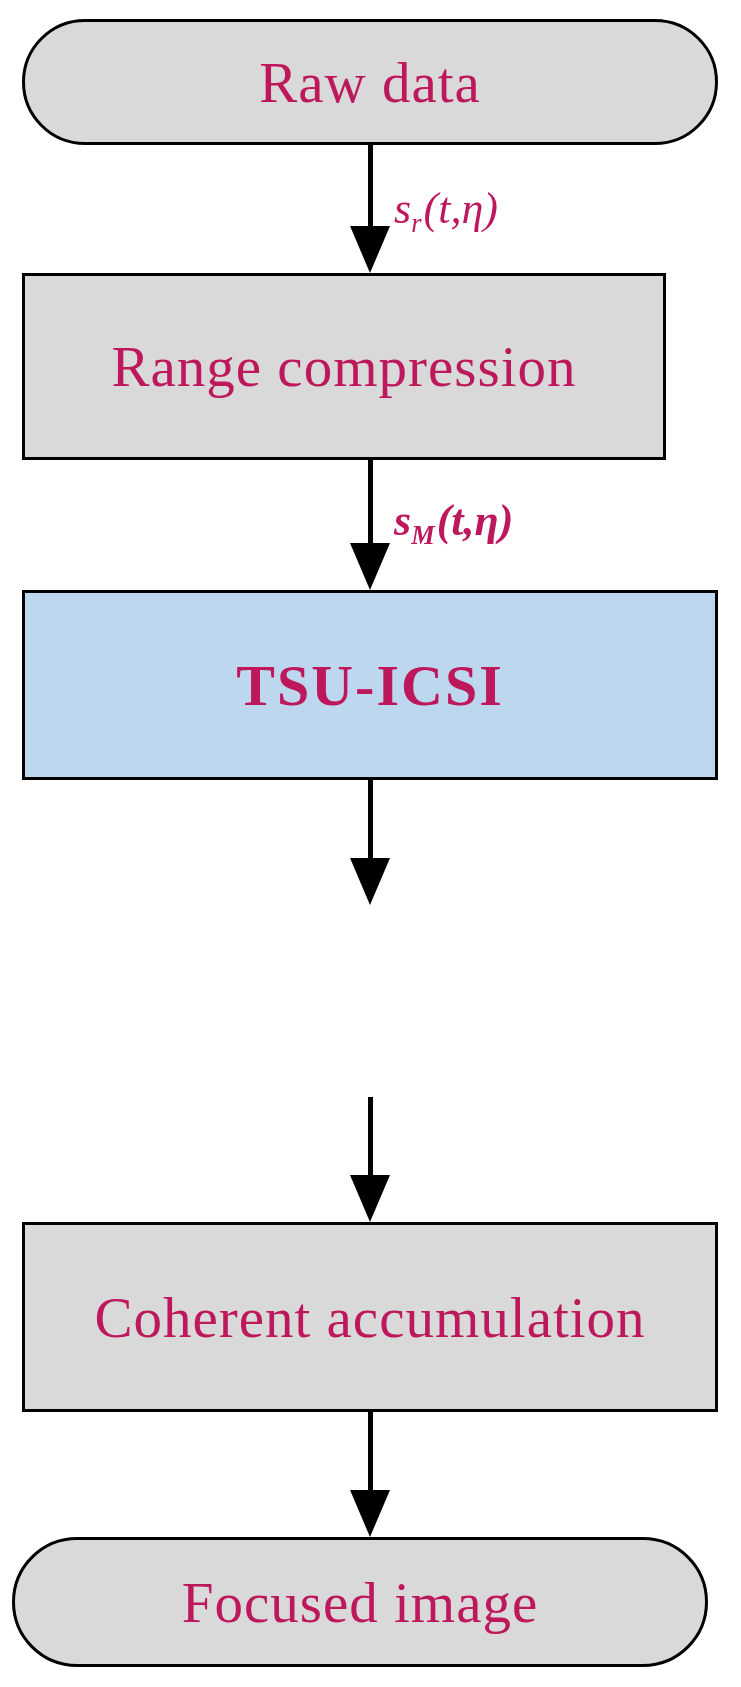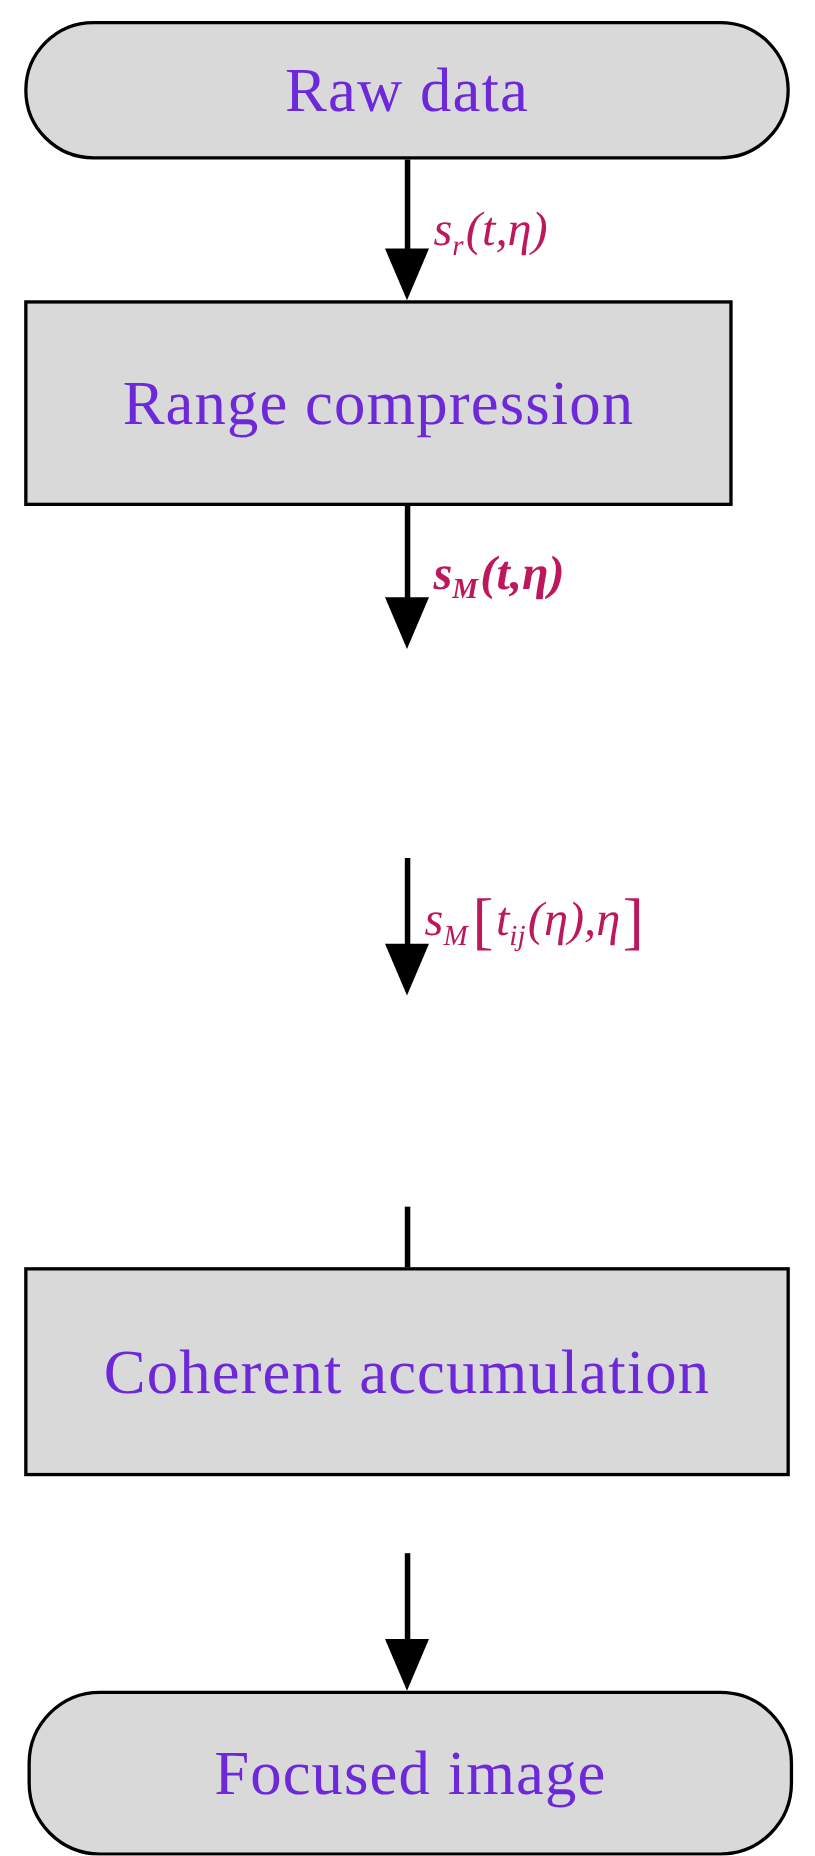--- a/index.html
+++ b/index.html
@@ -17,21 +17,21 @@
     border: 3px solid #000000;
     background: #d9d9d9;
     display: flex;
     align-items: center;
     justify-content: center;
   }
   .node.stadium { border-radius: 70px; }
   .node.blue { background: #bdd7ee; }
   .node-label {
     font-size: 57px;
-    color: #6d28d9;
+    color: #be185d;
     white-space: nowrap;
     letter-spacing: 1px;
     text-align: right;
   }
   .node.blue .node-label { font-weight: bold; font-size: 58px; letter-spacing: 2px; }
   .stem {
     position: absolute;
     left: 368px;
     width: 5px;
     background: #000000;
@@ -88,35 +88,35 @@
   <div class="node" style="left:22px; top:273px; width:644px; height:187px;">
     <span class="node-label">Range compression</span>
   </div>
 
   <div class="stem" style="top:460px; height:86px;"></div>
   <div class="head" style="top:543px;"></div>
   <div class="edge-label" style="left:394px; top:460px; height:120px;font-weight:bold;">
     <span><i>s</i><sub>M</sub><i class="paren">(t,η)</i></span>
   </div>
 
+  <div class="node blue" style="left:22px; top:590px; width:696px; height:190px;">
+    <span class="node-label">TSU-ICSI</span>
+  </div>
 
   <div class="stem" style="top:780px; height:82px;"></div>
   <div class="head" style="top:858px;"></div>
-  <div class="edge-label" style="left:386px; top:778px; height:118px;">
-    <span><i>s</i><sub>M</sub><span class="bracket">[</span><i>t</i><sub>ij</sub><i class="paren">(η),η</i><span class="bracket">]</span></span>
-  </div>
 
 
   <div class="stem" style="top:1097px; height:82px;"></div>
   <div class="head" style="top:1175px;"></div>
 
-  <div class="node" style="left:22px; top:1152px; width:696px; height:190px;">
+  <div class="node" style="left:22px; top:1222px; width:696px; height:190px;">
     <span class="node-label">Coherent accumulation</span>
   </div>
 
   <div class="stem" style="top:1412px; height:82px;"></div>
   <div class="head" style="top:1490px;"></div>
 
-  <div class="node stadium" style="left:25px; top:1537px; width:696px; height:150px; border-radius:66px;">
+  <div class="node stadium" style="left:12px; top:1537px; width:696px; height:130px; border-radius:66px;">
     <span class="node-label">Focused image</span>
   </div>
 
 </div>
 
 </body></html>

